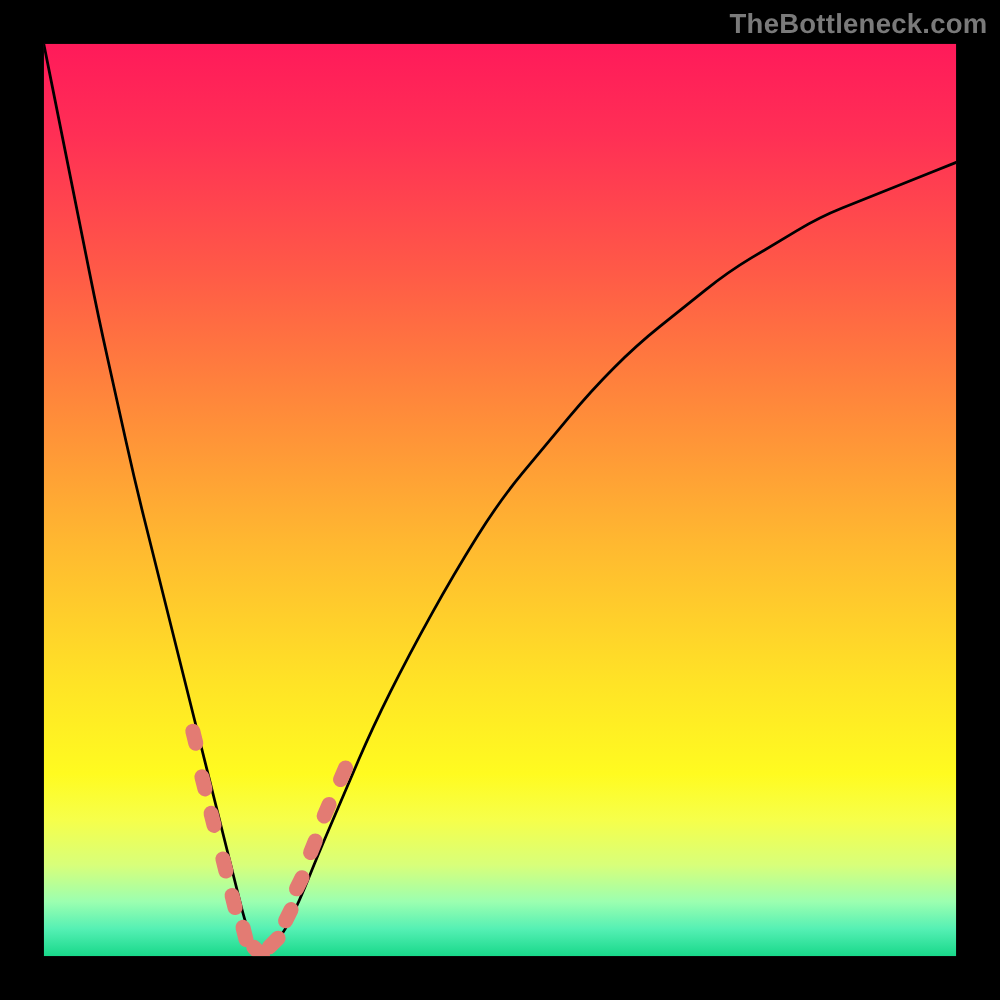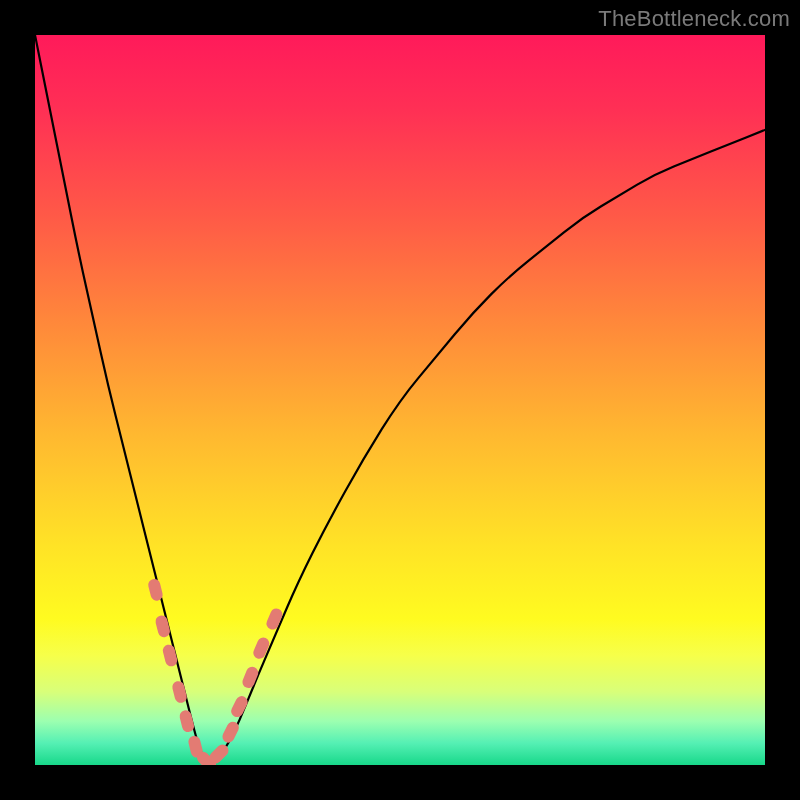--- a/index.html
+++ b/index.html
@@ -44,21 +44,21 @@
       #55f0b4 97%,
       #18d88a 100%
     );
   }
   .watermark {
     position: absolute;
     top: 6px;
     right: 10px;
     color: #7a7a7a;
     font-size: 22px;
-    font-weight: 400;
+    font-weight: 700;
     letter-spacing: 0.2px;
     user-select: none;
   }
   svg.curve {
     position: absolute;
     left: 0; top: 0;
     width: 730px;
     height: 730px;
   }
 </style>

